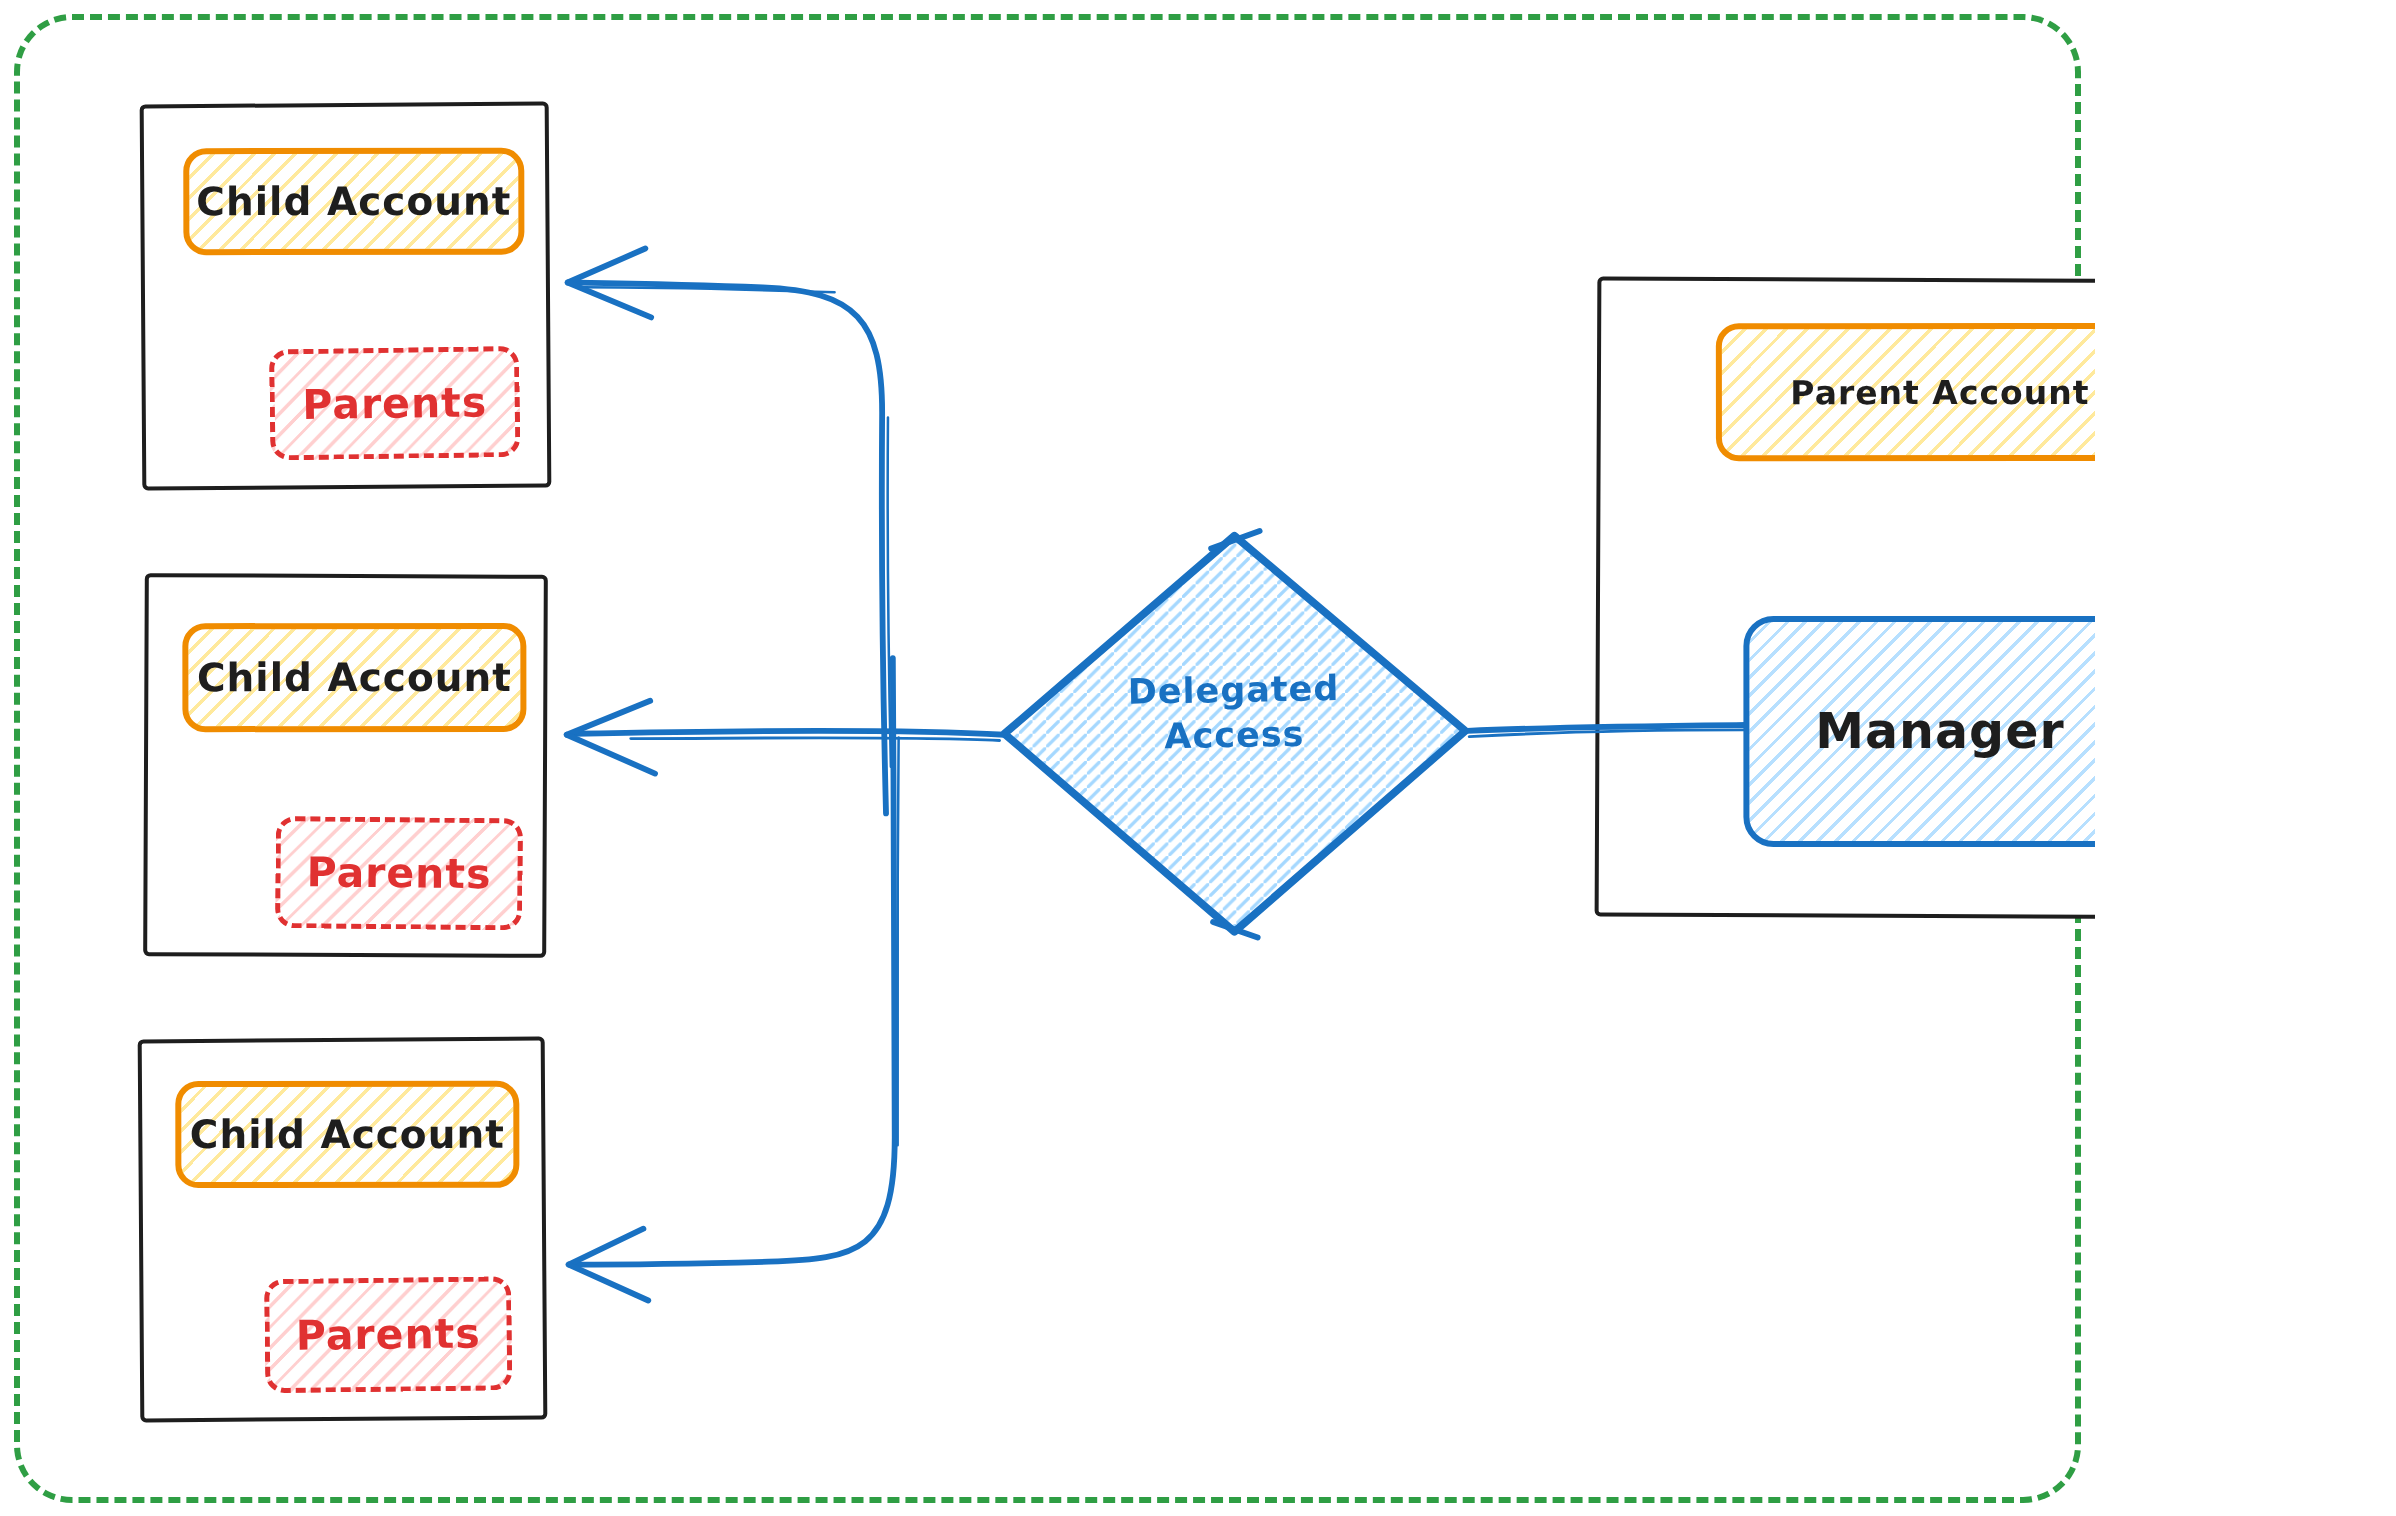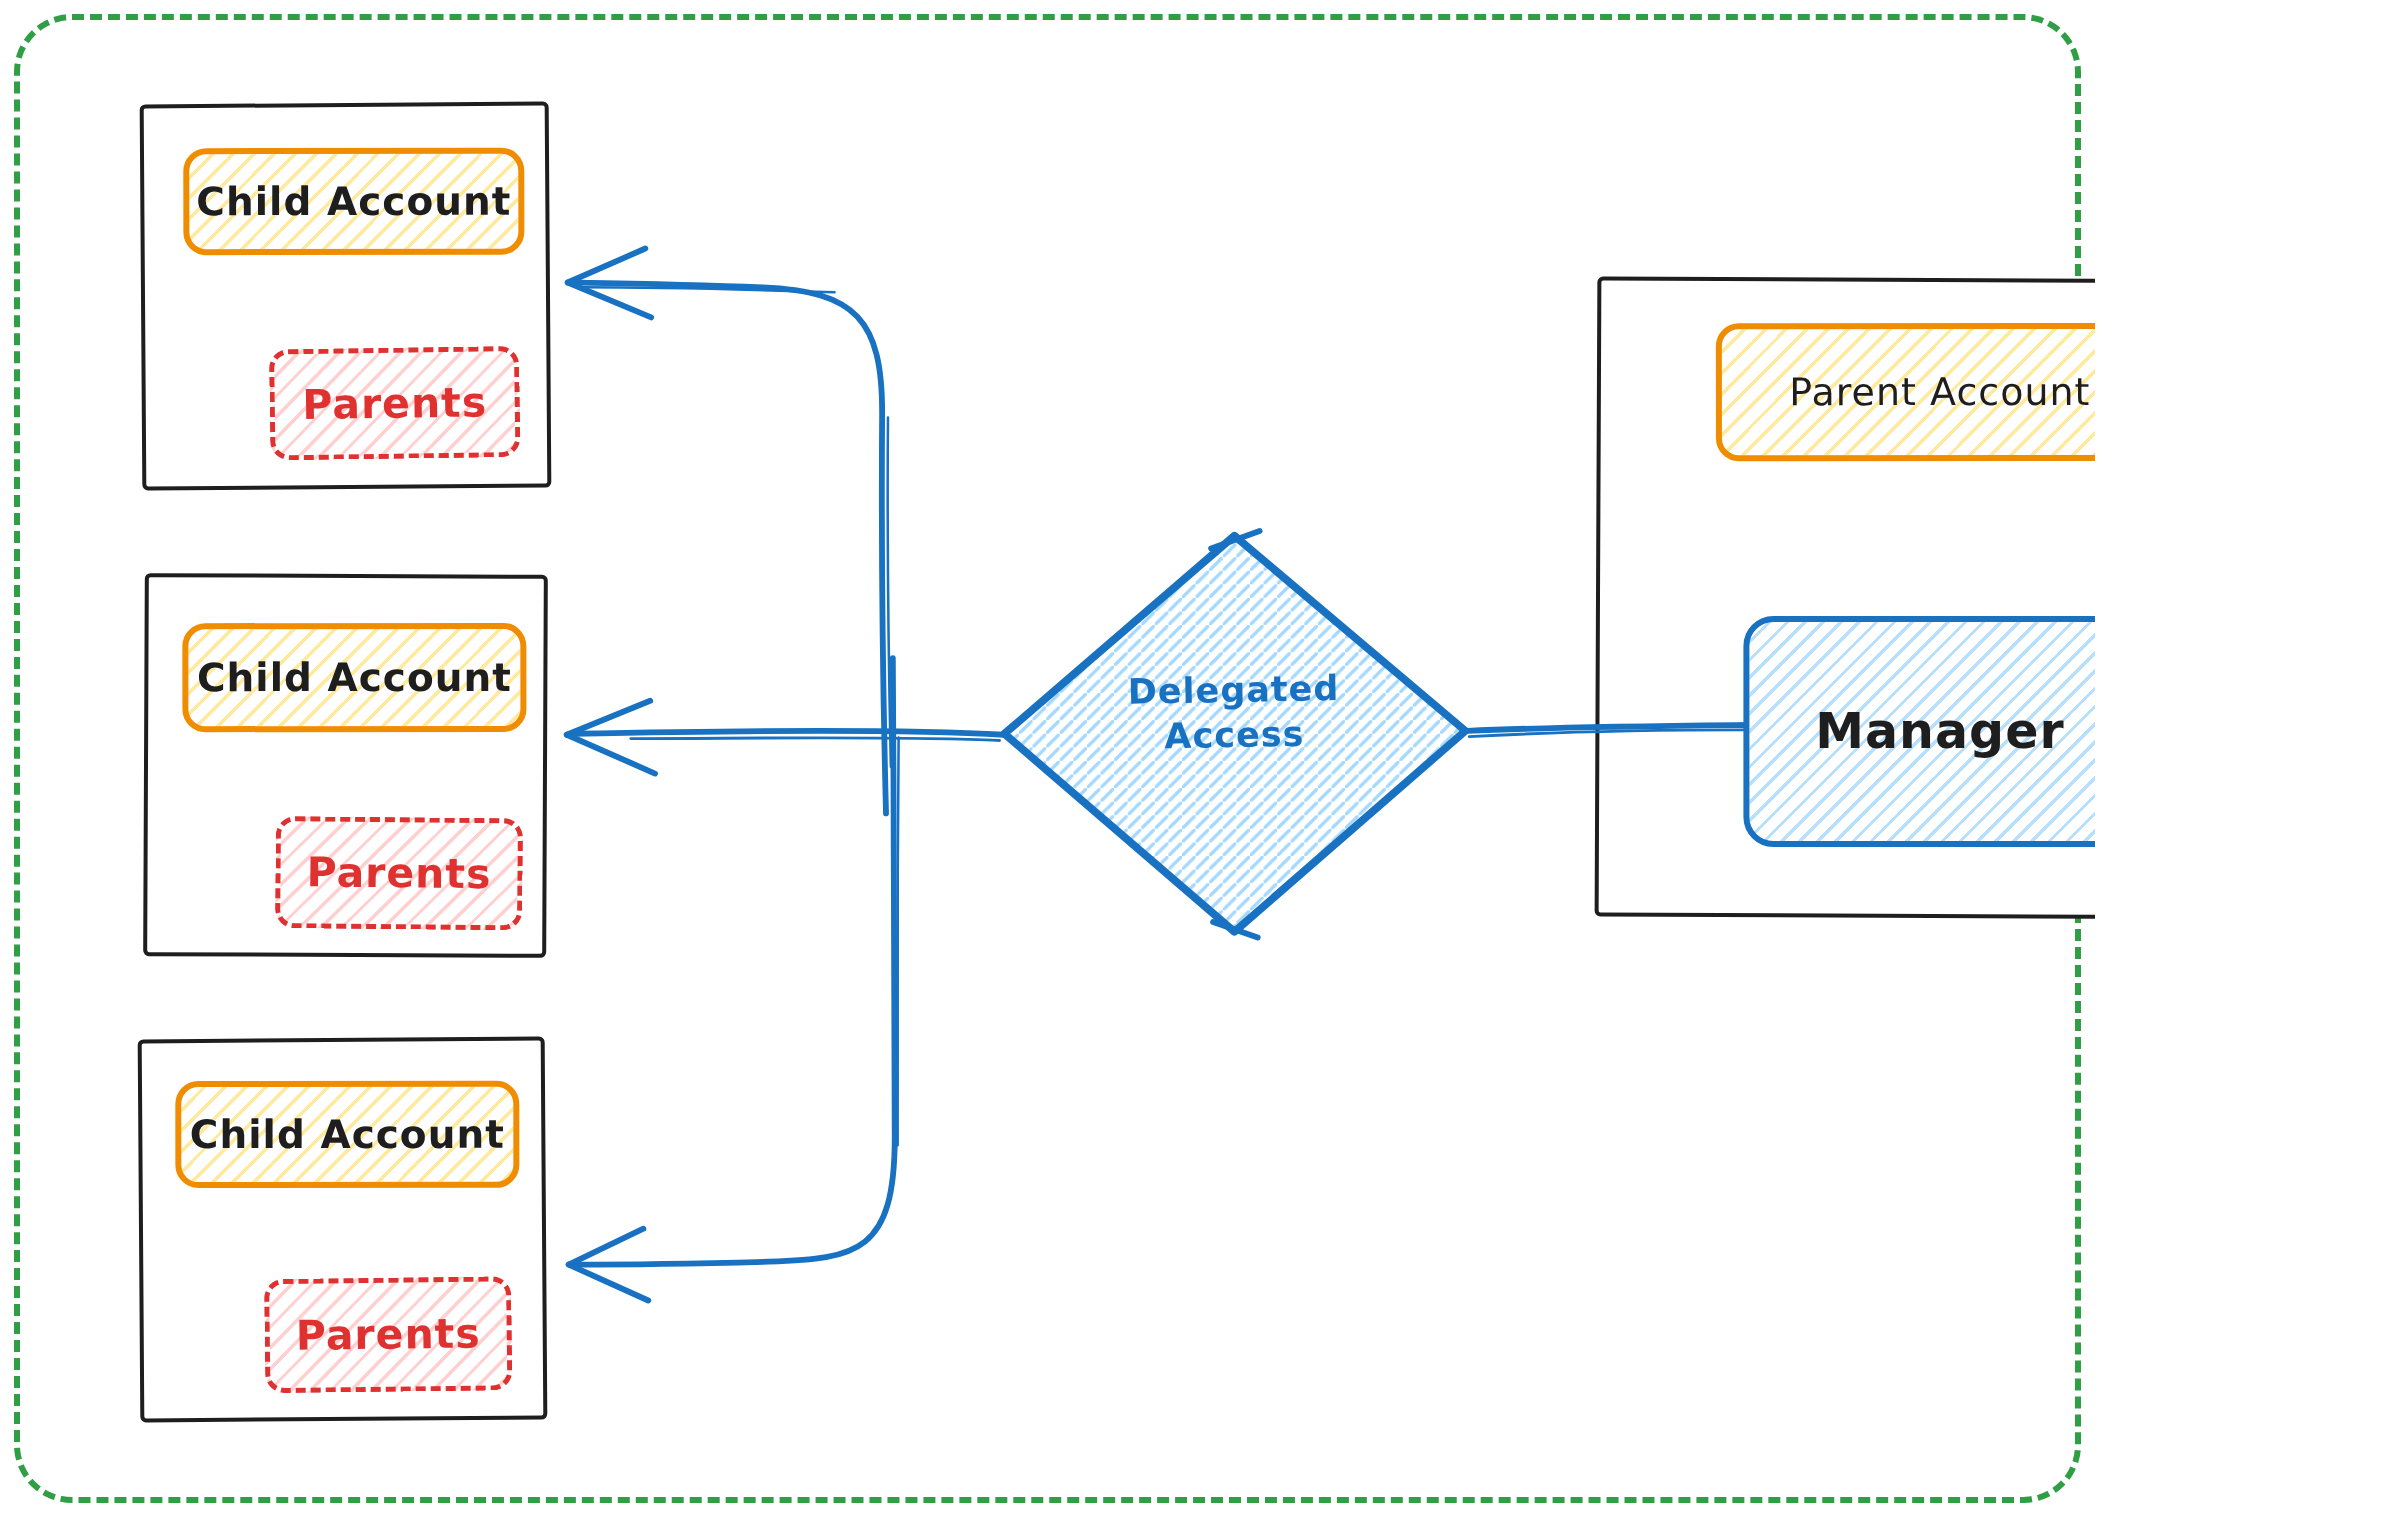--- a/index.html
+++ b/index.html
@@ -26,21 +26,21 @@
   .pill-red{
     border:5.8px dashed #e03131;border-radius:19.4px;
     background:repeating-linear-gradient(135deg, rgba(255,168,168,.55) 0px, rgba(255,168,168,.55) 3.3px, rgba(255,255,255,0) 3.3px, rgba(255,255,255,0) 14.6px);
   }
   .pill-blue{
     border:6.8px solid #1971c2;border-radius:30px;
     background:repeating-linear-gradient(135deg, rgba(165,216,255,.80) 0px, rgba(165,216,255,.80) 3.3px, rgba(255,255,255,0) 3.3px, rgba(255,255,255,0) 12.6px);
   }
   .title-text{font-size:39px;font-weight:600;letter-spacing:1px;color:#1e1e1e;}
   .parents-text{font-size:41px;font-weight:600;letter-spacing:1px;color:#e03131;}
-  .parent-acct-text{font-size:38px;font-weight:400;letter-spacing:1px;color:#1e1e1e;}
+  .parent-acct-text{font-size:33px;font-weight:700;letter-spacing:1px;color:#1e1e1e;}
   .manager-text{font-size:49px;font-weight:600;letter-spacing:1px;color:#1e1e1e;}
   .overlay{position:absolute;left:0;top:0;z-index:2;}
   .diamond-label{
     position:absolute;left:1069px;top:668px;width:330px;z-index:3;
     text-align:center;color:#1971c2;font-size:35px;font-weight:600;letter-spacing:1px;
     line-height:45px;transform:rotate(-1deg);
   }
   .r-neg{transform:rotate(-0.4deg);}
   .r-pos{transform:rotate(0.25deg);}
 </style>

